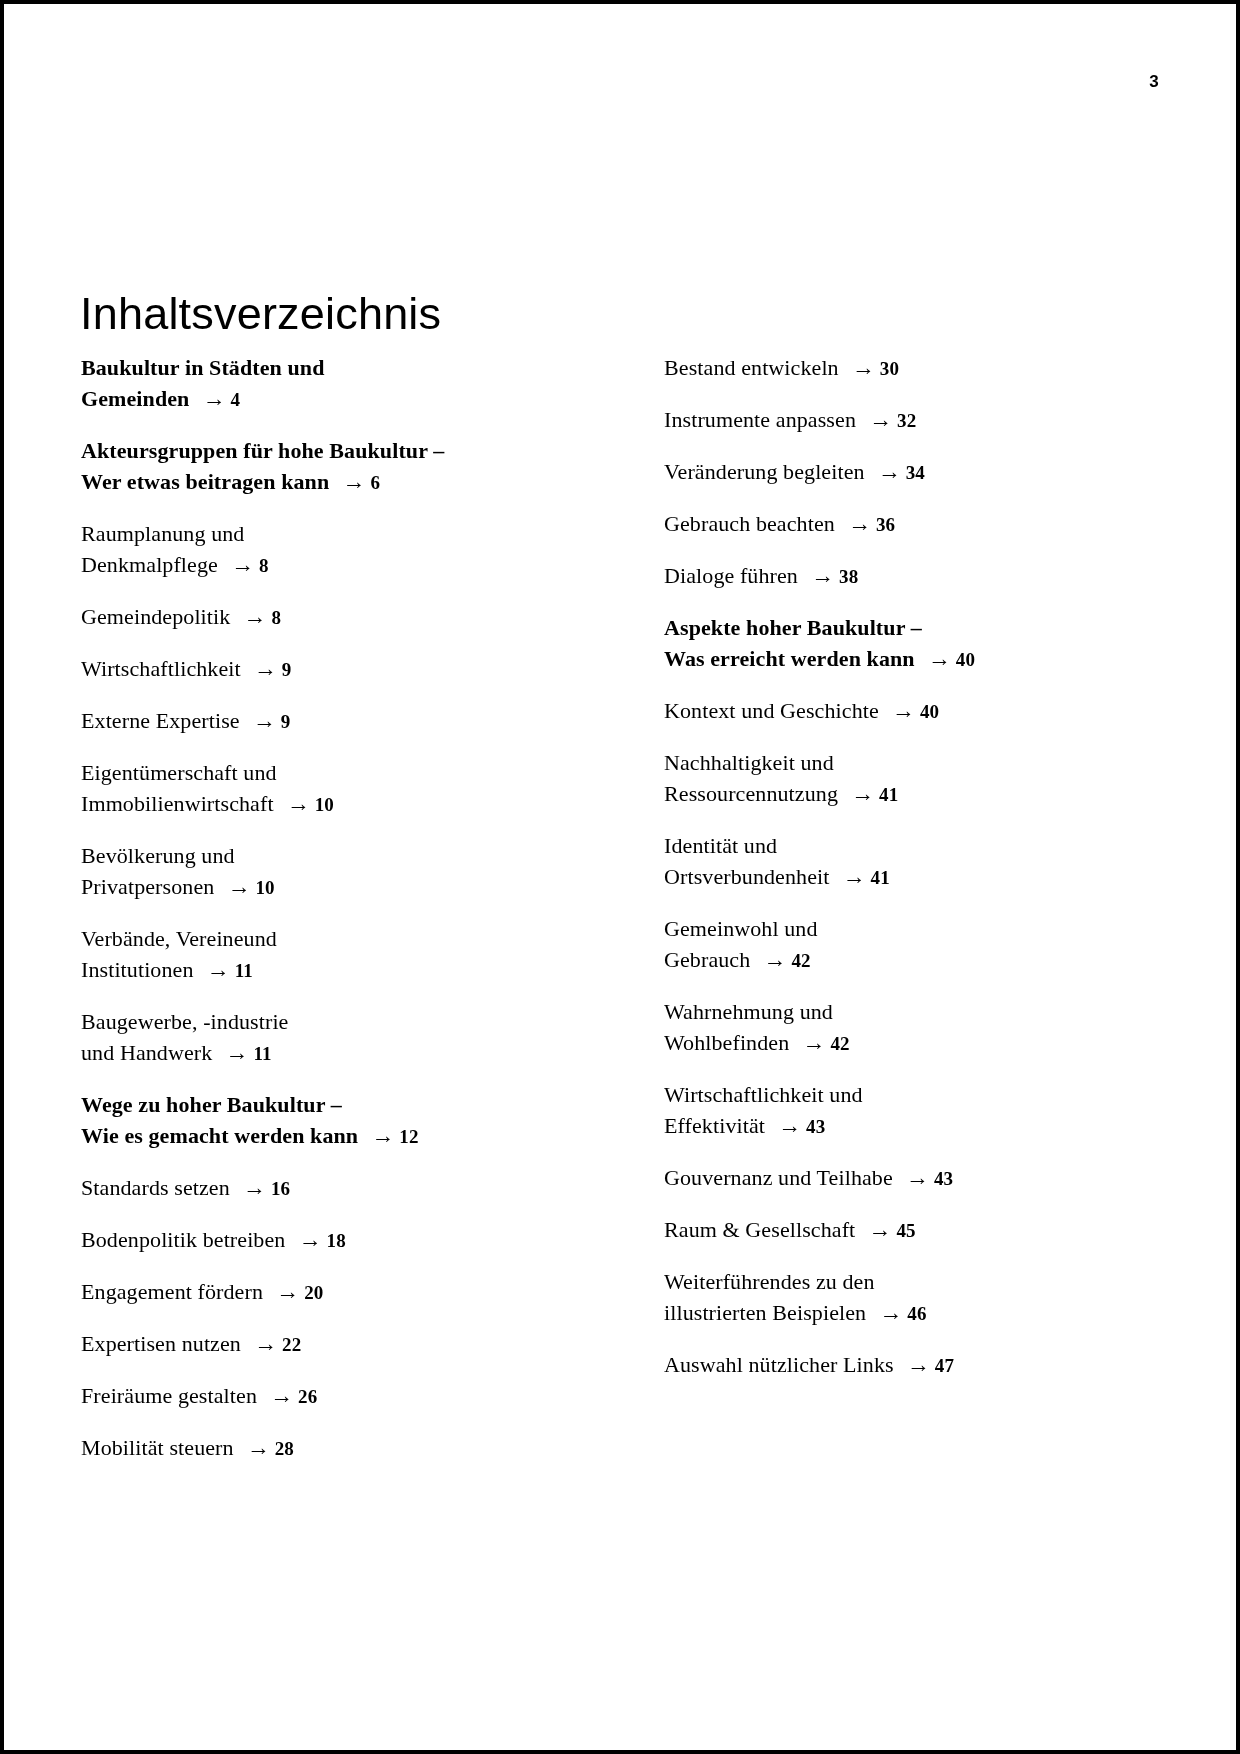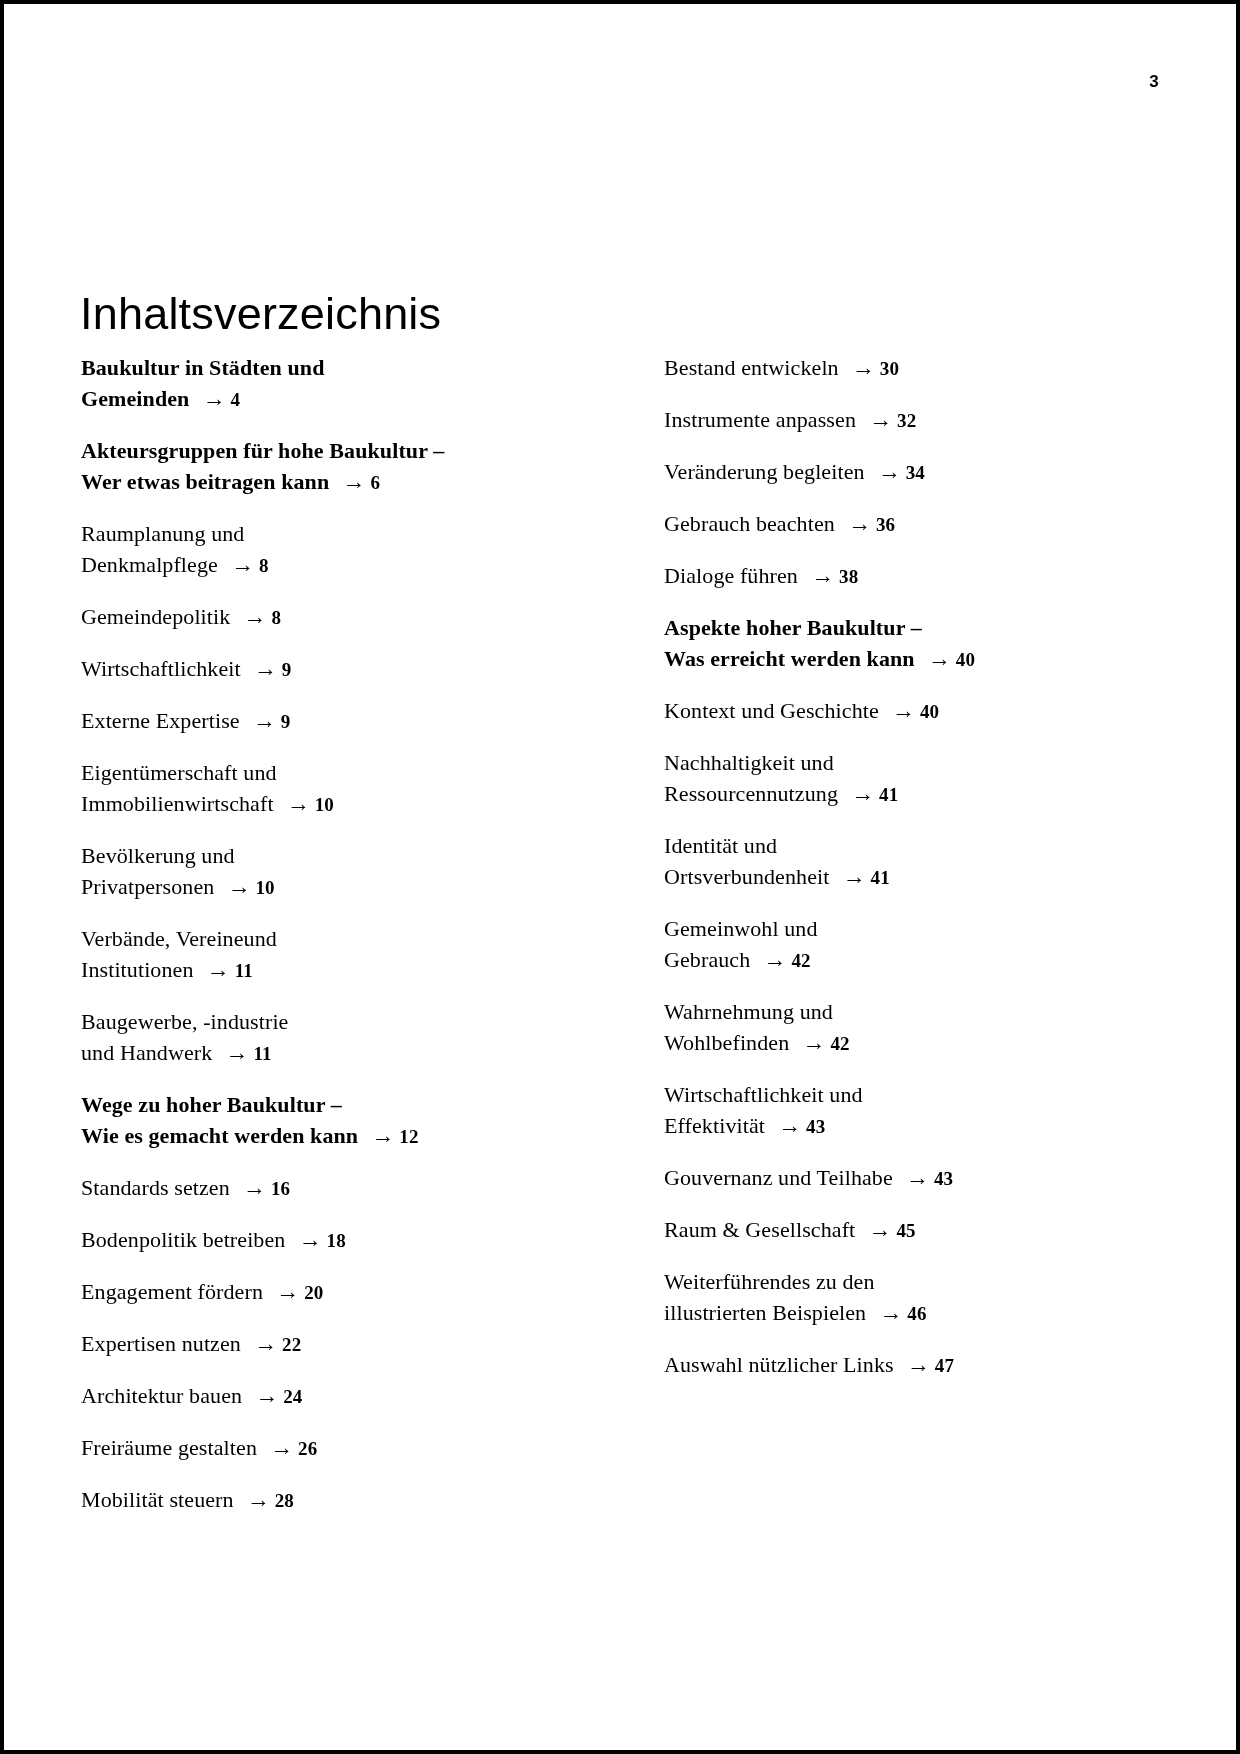--- a/index.html
+++ b/index.html
@@ -77,21 +77,20 @@
       <div class="entry"><span>Externe Expertise</span><span class="ref"><span class="arrow">→</span><span class="num">9</span></span></div>
       <div class="entry"><span>Eigentümerschaft und</span><br><span>Immobilienwirtschaft</span><span class="ref"><span class="arrow">→</span><span class="num">10</span></span></div>
       <div class="entry"><span>Bevölkerung und</span><br><span>Privatpersonen</span><span class="ref"><span class="arrow">→</span><span class="num">10</span></span></div>
       <div class="entry"><span>Verbände, Vereineund</span><br><span>Institutionen</span><span class="ref"><span class="arrow">→</span><span class="num">11</span></span></div>
       <div class="entry"><span>Baugewerbe, -industrie</span><br><span>und Handwerk</span><span class="ref"><span class="arrow">→</span><span class="num">11</span></span></div>
       <div class="entry bold"><span>Wege zu hoher Baukultur –</span><br><span>Wie es gemacht werden kann</span><span class="ref"><span class="arrow">→</span><span class="num">12</span></span></div>
       <div class="entry"><span>Standards setzen</span><span class="ref"><span class="arrow">→</span><span class="num">16</span></span></div>
       <div class="entry"><span>Bodenpolitik betreiben</span><span class="ref"><span class="arrow">→</span><span class="num">18</span></span></div>
       <div class="entry"><span>Engagement fördern</span><span class="ref"><span class="arrow">→</span><span class="num">20</span></span></div>
       <div class="entry"><span>Expertisen nutzen</span><span class="ref"><span class="arrow">→</span><span class="num">22</span></span></div>
-      <div class="entry"><span>Architektur bauen</span><span class="ref"><span class="arrow">→</span><span class="num">24</span></span></div>
       <div class="entry"><span>Freiräume gestalten</span><span class="ref"><span class="arrow">→</span><span class="num">26</span></span></div>
       <div class="entry"><span>Mobilität steuern</span><span class="ref"><span class="arrow">→</span><span class="num">28</span></span></div>
     </div>
   <div class="col col-right">
       <div class="entry"><span>Bestand entwickeln</span><span class="ref"><span class="arrow">→</span><span class="num">30</span></span></div>
       <div class="entry"><span>Instrumente anpassen</span><span class="ref"><span class="arrow">→</span><span class="num">32</span></span></div>
       <div class="entry"><span>Veränderung begleiten</span><span class="ref"><span class="arrow">→</span><span class="num">34</span></span></div>
       <div class="entry"><span>Gebrauch beachten</span><span class="ref"><span class="arrow">→</span><span class="num">36</span></span></div>
       <div class="entry"><span>Dialoge führen</span><span class="ref"><span class="arrow">→</span><span class="num">38</span></span></div>
       <div class="entry bold"><span>Aspekte hoher Baukultur –</span><br><span>Was erreicht werden kann</span><span class="ref"><span class="arrow">→</span><span class="num">40</span></span></div>

